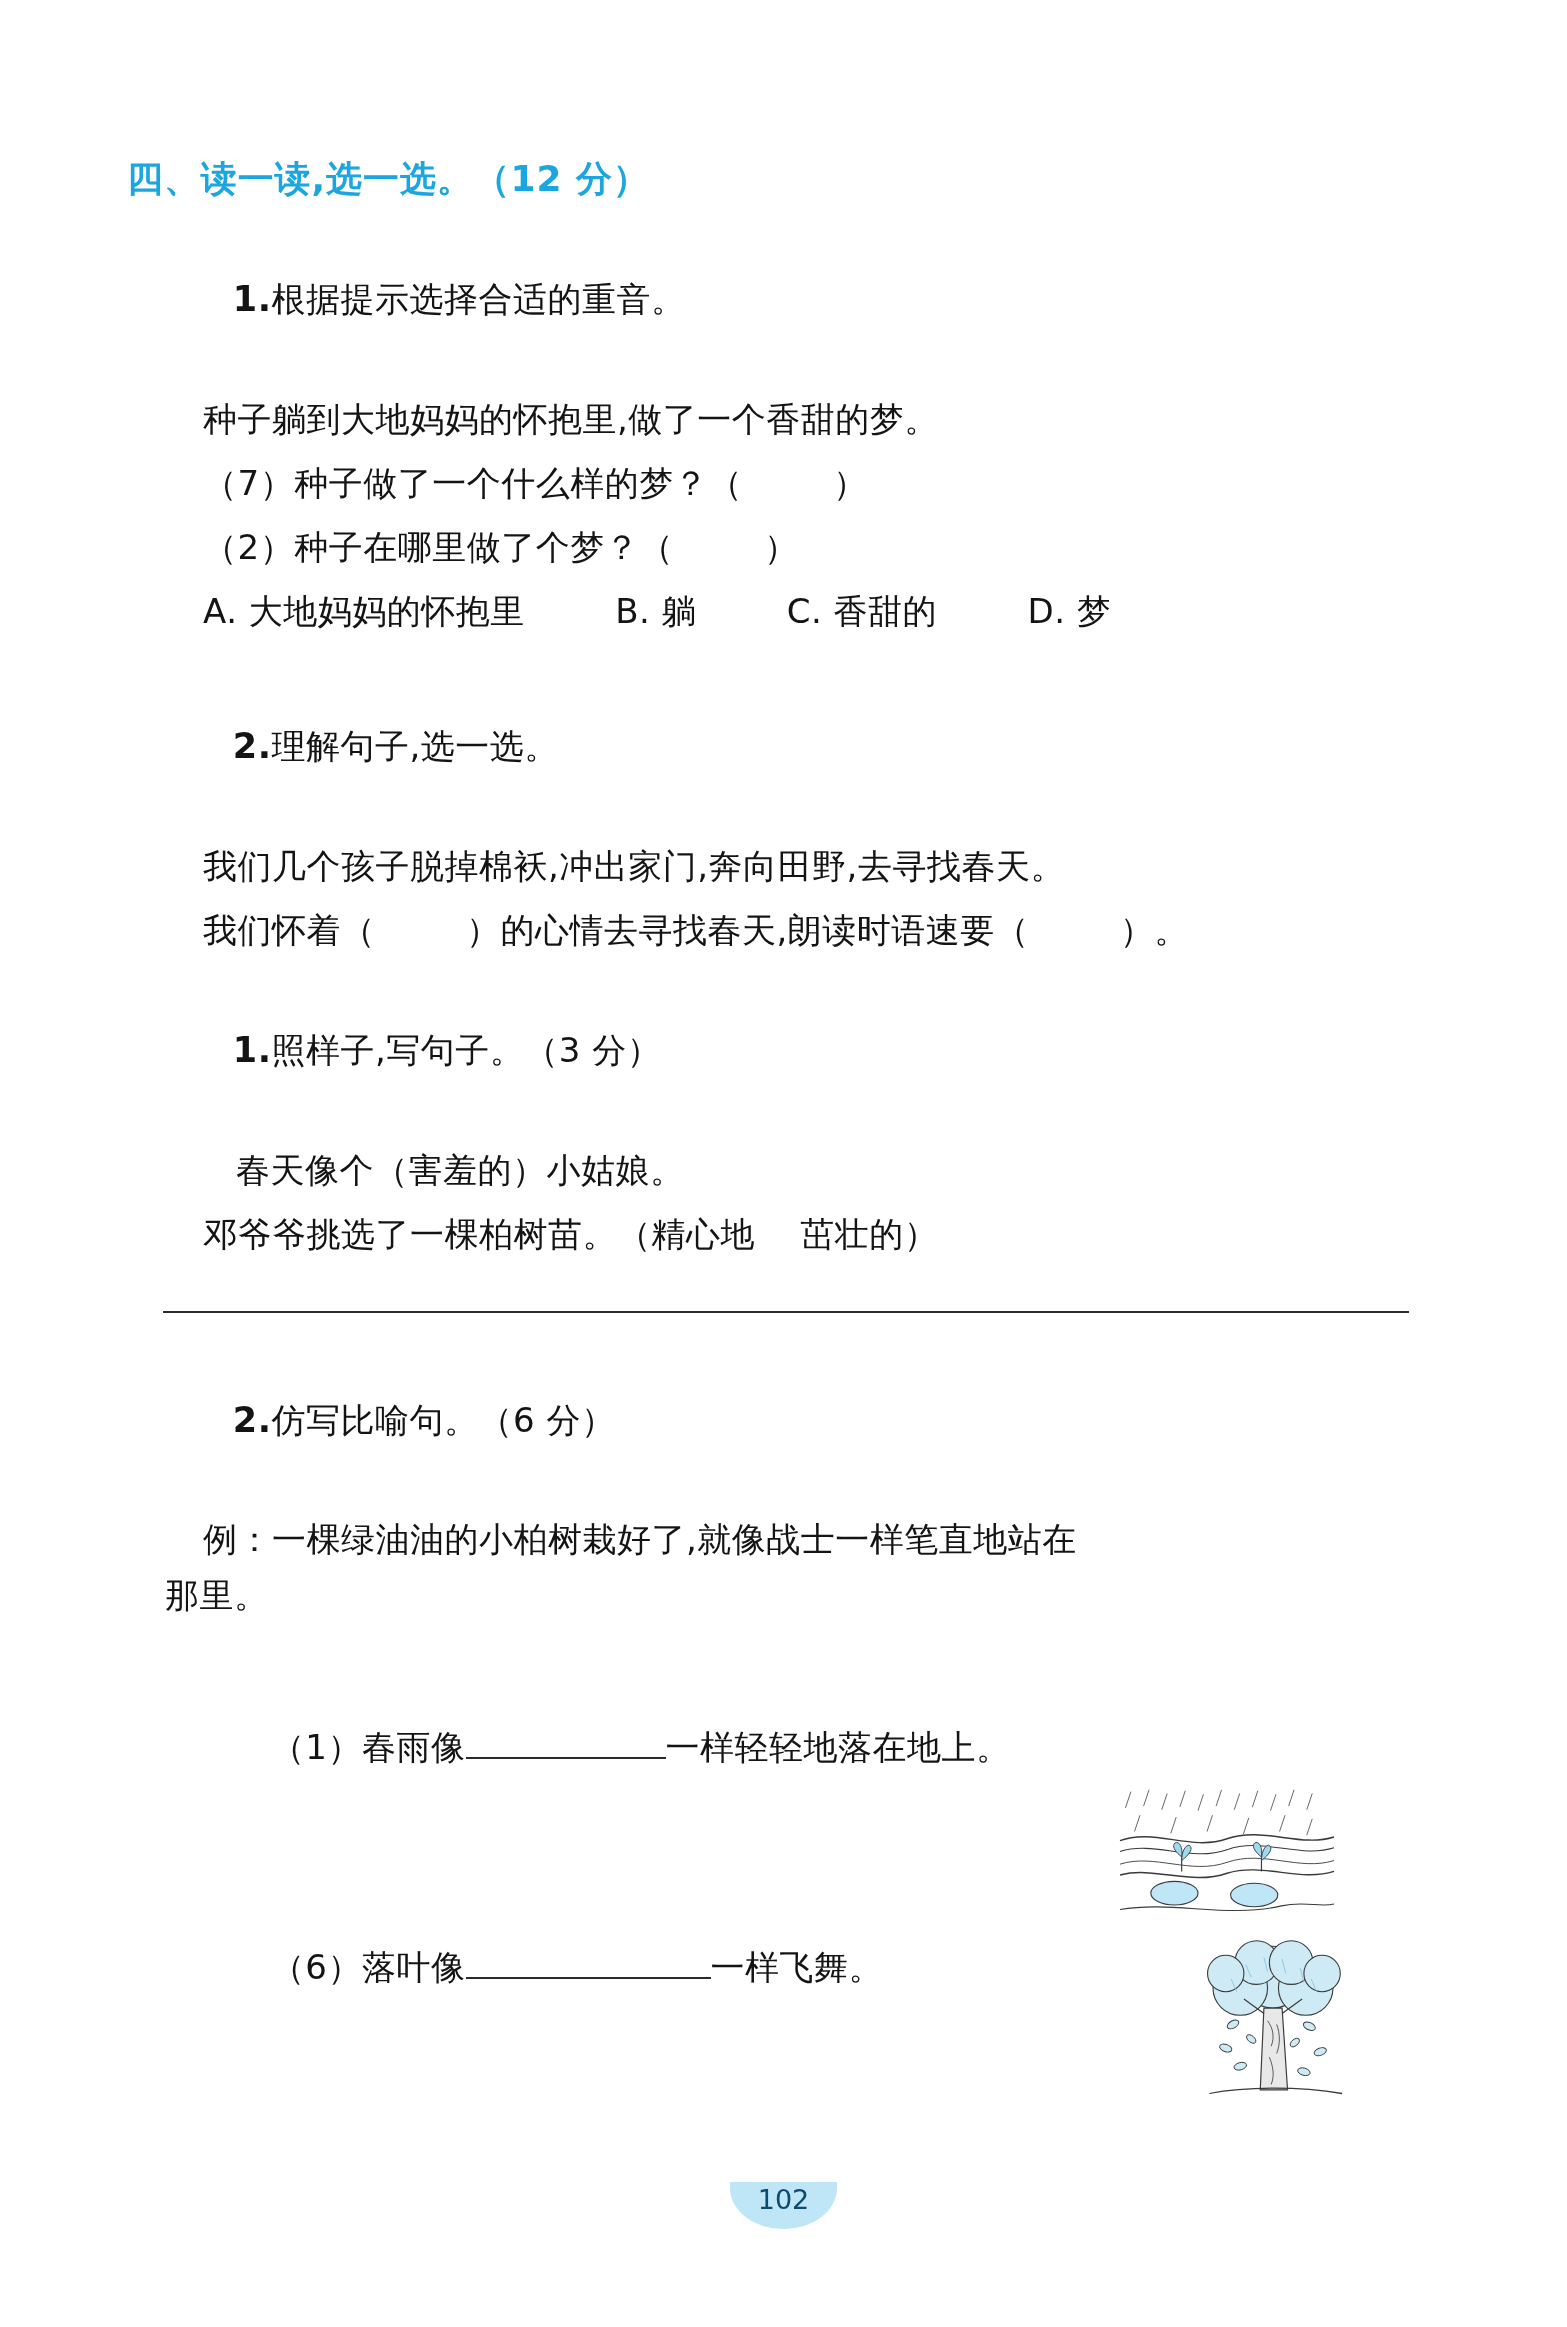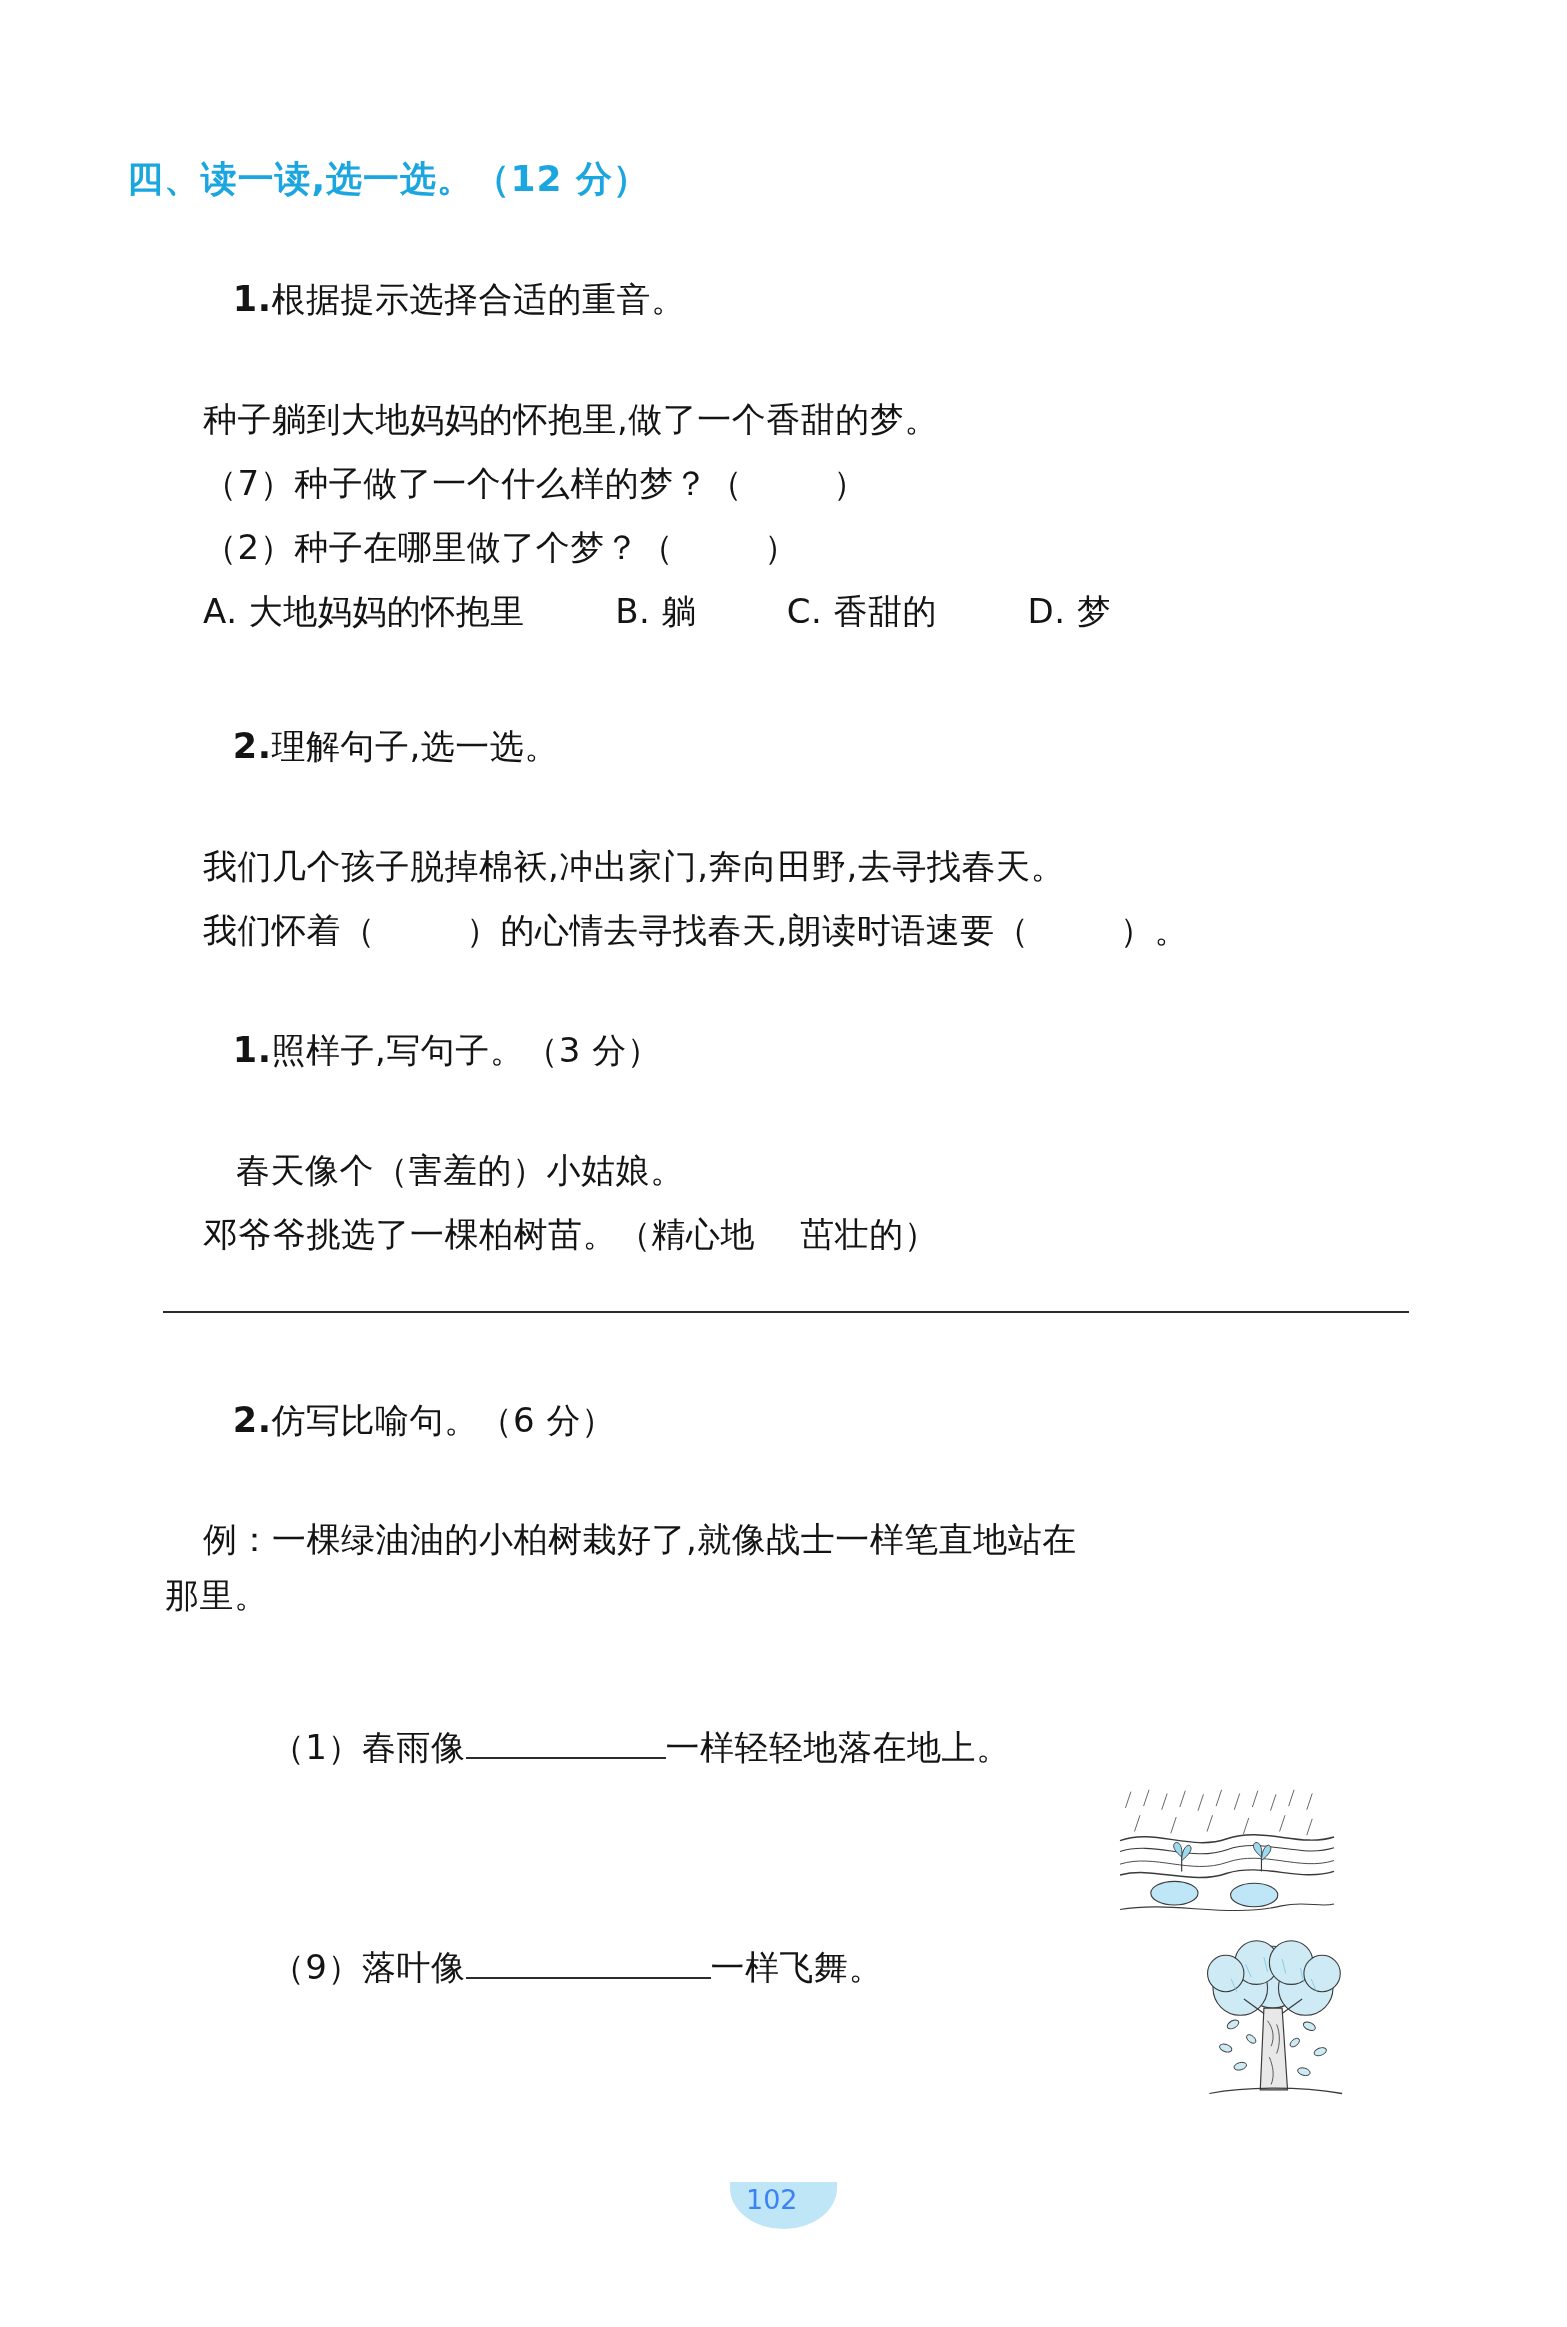--- a/index.html
+++ b/index.html
@@ -109,25 +109,25 @@
   }
   .pagenum-shape {
     position: absolute;
     left: 0; top: 0;
     width: 107px; height: 47px;
     background: #bfe6f7;
     border-radius: 0 0 55px 55px / 0 0 42px 42px;
   }
   .pagenum-text {
     position: absolute;
-    left: 16px; top: 1.8px;
+    left: 0; top: 1.8px;
     width: 107px;
-    text-align: left;
+    text-align: center;
     font-size: 27px;
-    color: #3b82f6;
+    color: #0c4a6e;
     font-family: "DejaVu Sans", "Liberation Sans", sans-serif;
   }
 </style>
 </head>
 <body>
 
 <div class="page">
 
   <div class="content">
 
@@ -172,21 +172,21 @@
 
     <div class="line indent2 blk">例：一棵绿油油的小柏树栽好了,就像战士一样笔直地站在</div>
 
     <div class="line indent1">那里。</div>
 
     <div class="line indent2 blk-gap" style="margin-top:42px;">
       <span>（1）春雨像</span><span class="blank-u blank-220"></span><span>一样轻轻地落在地上。</span>
     </div>
 
     <div class="line indent2" style="margin-top:55px;">
-      <span>（9）落叶像</span><span class="blank-u blank-270"></span><span>一样飞舞。</span>
+      <span>（6）落叶像</span><span class="blank-u blank-270"></span><span>一样飞舞。</span>
     </div>
 
   </div>
 
   <div class="illus-rain">
     <svg width="218" height="136" viewBox="0 0 240 150" xmlns="http://www.w3.org/2000/svg">
       <g stroke="#3a3a3a" stroke-width="1" fill="none" opacity="0.85">
         <line x1="14" y1="4" x2="8" y2="22"></line>
         <line x1="34" y1="2" x2="28" y2="20"></line>
         <line x1="54" y1="6" x2="48" y2="24"></line>

